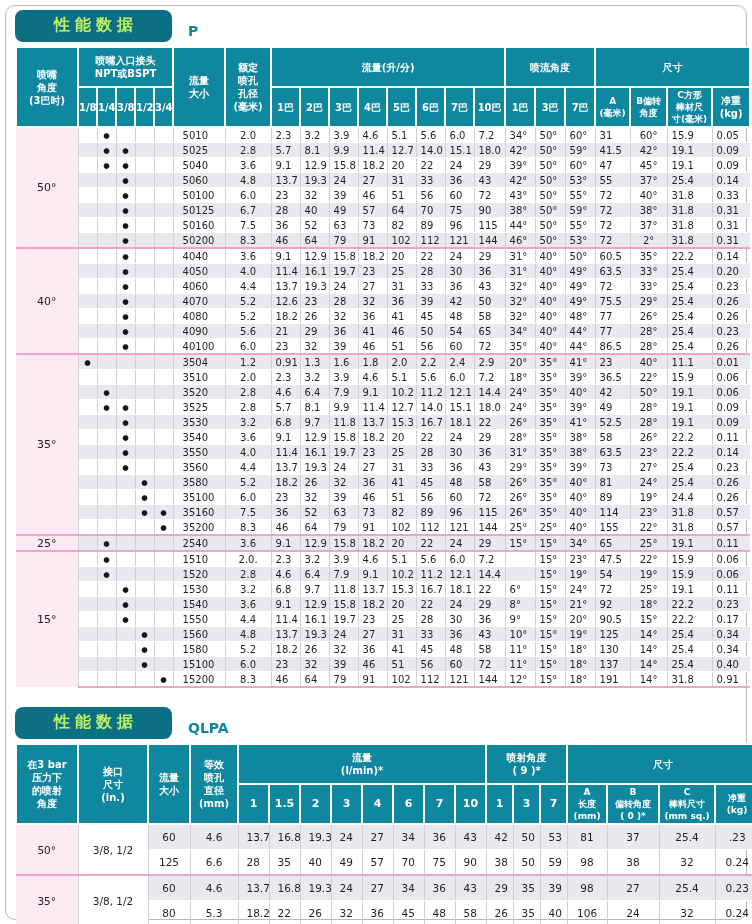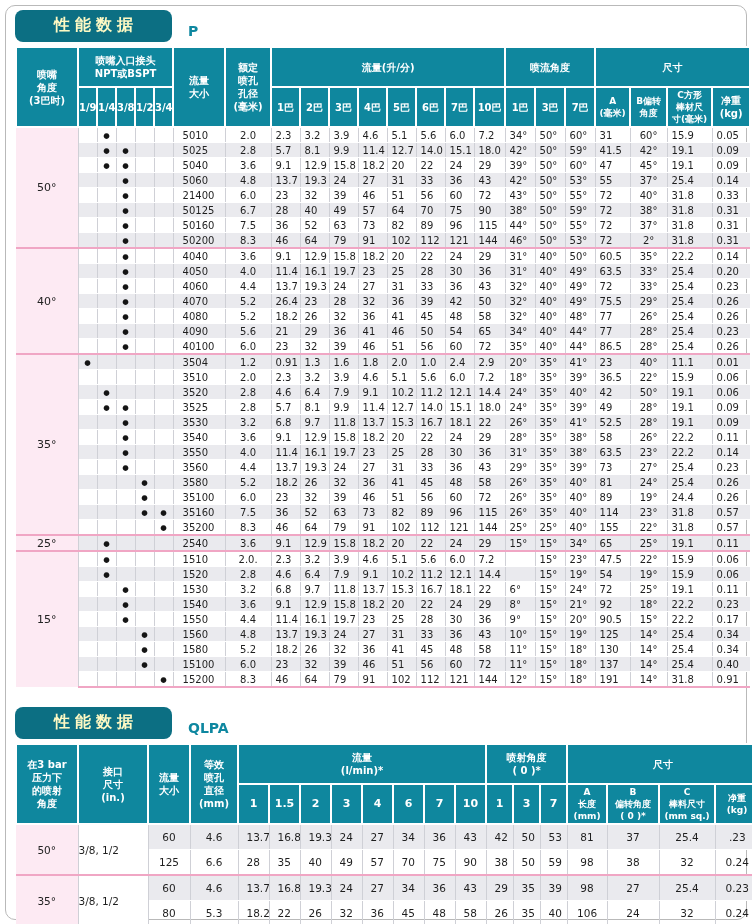--- a/index.html
+++ b/index.html
@@ -2,37 +2,37 @@
 <html><head>
 <meta charset="utf-8">
 <style>
   html,body{margin:0;padding:0;}
   body{width:752px;height:924px;background:#fff;font-family:"DejaVu Sans",sans-serif;position:relative;overflow:hidden;}
   .frame{position:absolute;left:5px;top:5px;right:5px;bottom:4px;border:1px solid #b9b9b9;border-radius:10px;pointer-events:none;}
   section{position:absolute;left:15px;width:723px;}
   #sec-p{top:10px;}
   #sec-q{top:707px;}
   .titlebar{display:flex;align-items:flex-end;margin-bottom:4px;}
-  .title-box{background:#0c6f83;color:#fef9c3;font-weight:bold;font-size:16px;letter-spacing:5px;text-align:center;width:152px;padding:5px 0 6px 5px;border-radius:8px;}
+  .title-box{background:#0c6f83;color:#bef264;font-weight:bold;font-size:16px;letter-spacing:5px;text-align:center;width:152px;padding:5px 0 6px 5px;border-radius:8px;}
   .series{color:#0e87a0;font-weight:bold;font-size:14px;margin-left:16px;padding-bottom:3px;}
   table{border-collapse:collapse;table-layout:fixed;width:723px;}
   td{overflow:hidden;}
   .h{background:#0f879e;color:#fff;font-weight:bold;font-size:10px;text-align:center;vertical-align:middle;border:2px solid #fff;white-space:pre-line;line-height:1.3;padding:1px 0;}
   .h.num{font-size:11px;}
   .h.small{font-size:9px;line-height:1.35;}
   #tbl-p thead tr:first-child{height:40px;}
   #tbl-p thead tr:last-child{height:32px;}
   #tbl-q thead tr:first-child{height:40px;}
   #tbl-q thead tr:last-child{height:36px;}
   tbody td{font-size:10px;color:#1f1f1f;height:14px;border-right:1px solid #cfd0d6;border-bottom:1px solid #fff;padding:0 0 0 4px;white-space:nowrap;vertical-align:middle;}
   tbody td:last-child{border-right:none;}
   #tbl-p tbody tr:nth-child(even) td{background:#eaeaee;}
   #tbl-q tbody tr:nth-child(odd) td{background:#eaeaee;}
   td.pink{background:#fdeaf3 !important;text-align:center;font-size:11px;padding:0;color:#222;}
-  td.conn{background:#ffffff !important;text-align:left;padding:0;font-size:10.5px;}
+  td.conn{background:#ffffff !important;text-align:center;padding:0;font-size:10.5px;}
   td.dot{text-align:center;padding:0;font-size:7.5px;color:#151515;line-height:1;}
   td.ctr{text-align:center;padding:0;}
   td.size{padding-left:9px;}
   tr.gs td{border-top:2px solid #f0a6c4;}
   tbody tr:last-child td{border-bottom:2px solid #f0a6c4;}
   #tbl-q tbody td{height:24px;font-size:10.5px;padding-left:8px;}
   #tbl-q tbody td.ctr,#tbl-q tbody td.pink,#tbl-q tbody td.conn{padding:0;}
 </style>
 </head>
 <body>
@@ -81,21 +81,21 @@
 大小</td>
           <td class="h" rowspan="2">额定
 喷孔
 孔径
 (毫米)</td>
           <td class="h" colspan="8">流量(升/分)</td>
           <td class="h" colspan="3">喷流角度</td>
           <td class="h" colspan="4">尺寸</td>
         </tr>
         <tr>
-          <td class="h">1/9</td>
+          <td class="h">1/8</td>
           <td class="h">1/4</td>
           <td class="h">3/8</td>
           <td class="h">1/2</td>
           <td class="h">3/4</td>
           <td class="h">1巴</td>
           <td class="h">2巴</td>
           <td class="h">3巴</td>
           <td class="h">4巴</td>
           <td class="h">5巴</td>
           <td class="h">6巴</td>
@@ -212,21 +212,21 @@
           <td class="ctr">37°</td>
           <td>25.4</td>
           <td>0.14</td>
         </tr>
         <tr>
           <td class="dot"></td>
           <td class="dot"></td>
           <td class="dot"><span>●</span></td>
           <td class="dot"></td>
           <td class="dot"></td>
-          <td class="size">21400</td>
+          <td class="size">50100</td>
           <td class="ctr">6.0</td>
           <td>23</td>
           <td>32</td>
           <td>39</td>
           <td>46</td>
           <td>51</td>
           <td>56</td>
           <td>60</td>
           <td>72</td>
           <td>43°</td>
@@ -383,21 +383,21 @@
           <td>0.23</td>
         </tr>
         <tr>
           <td class="dot"></td>
           <td class="dot"></td>
           <td class="dot"><span>●</span></td>
           <td class="dot"></td>
           <td class="dot"></td>
           <td class="size">4070</td>
           <td class="ctr">5.2</td>
-          <td>26.4</td>
+          <td>12.6</td>
           <td>23</td>
           <td>28</td>
           <td>32</td>
           <td>36</td>
           <td>39</td>
           <td>42</td>
           <td>50</td>
           <td>32°</td>
           <td>40°</td>
           <td>49°</td>
@@ -485,21 +485,21 @@
           <td class="dot"></td>
           <td class="dot"></td>
           <td class="dot"></td>
           <td class="size">3504</td>
           <td class="ctr">1.2</td>
           <td>0.91</td>
           <td>1.3</td>
           <td>1.6</td>
           <td>1.8</td>
           <td>2.0</td>
-          <td>1.0</td>
+          <td>2.2</td>
           <td>2.4</td>
           <td>2.9</td>
           <td>20°</td>
           <td>35°</td>
           <td>41°</td>
           <td>23</td>
           <td class="ctr">40°</td>
           <td>11.1</td>
           <td>0.01</td>
         </tr>
@@ -1051,21 +1051,21 @@
 (in.)</td>
           <td class="h" rowspan="2">流量
 大小</td>
           <td class="h" rowspan="2">等效
 喷孔
 直径
 (mm)</td>
           <td class="h" colspan="8">流量
 (l/min)*</td>
           <td class="h" colspan="3">喷射角度
-( 0 )*</td>
+( 9 )*</td>
           <td class="h" colspan="4">尺寸</td>
         </tr>
         <tr>
           <td class="h num">1</td>
           <td class="h num">1.5</td>
           <td class="h num">2</td>
           <td class="h num">3</td>
           <td class="h num">4</td>
           <td class="h num">6</td>
           <td class="h num">7</td>

